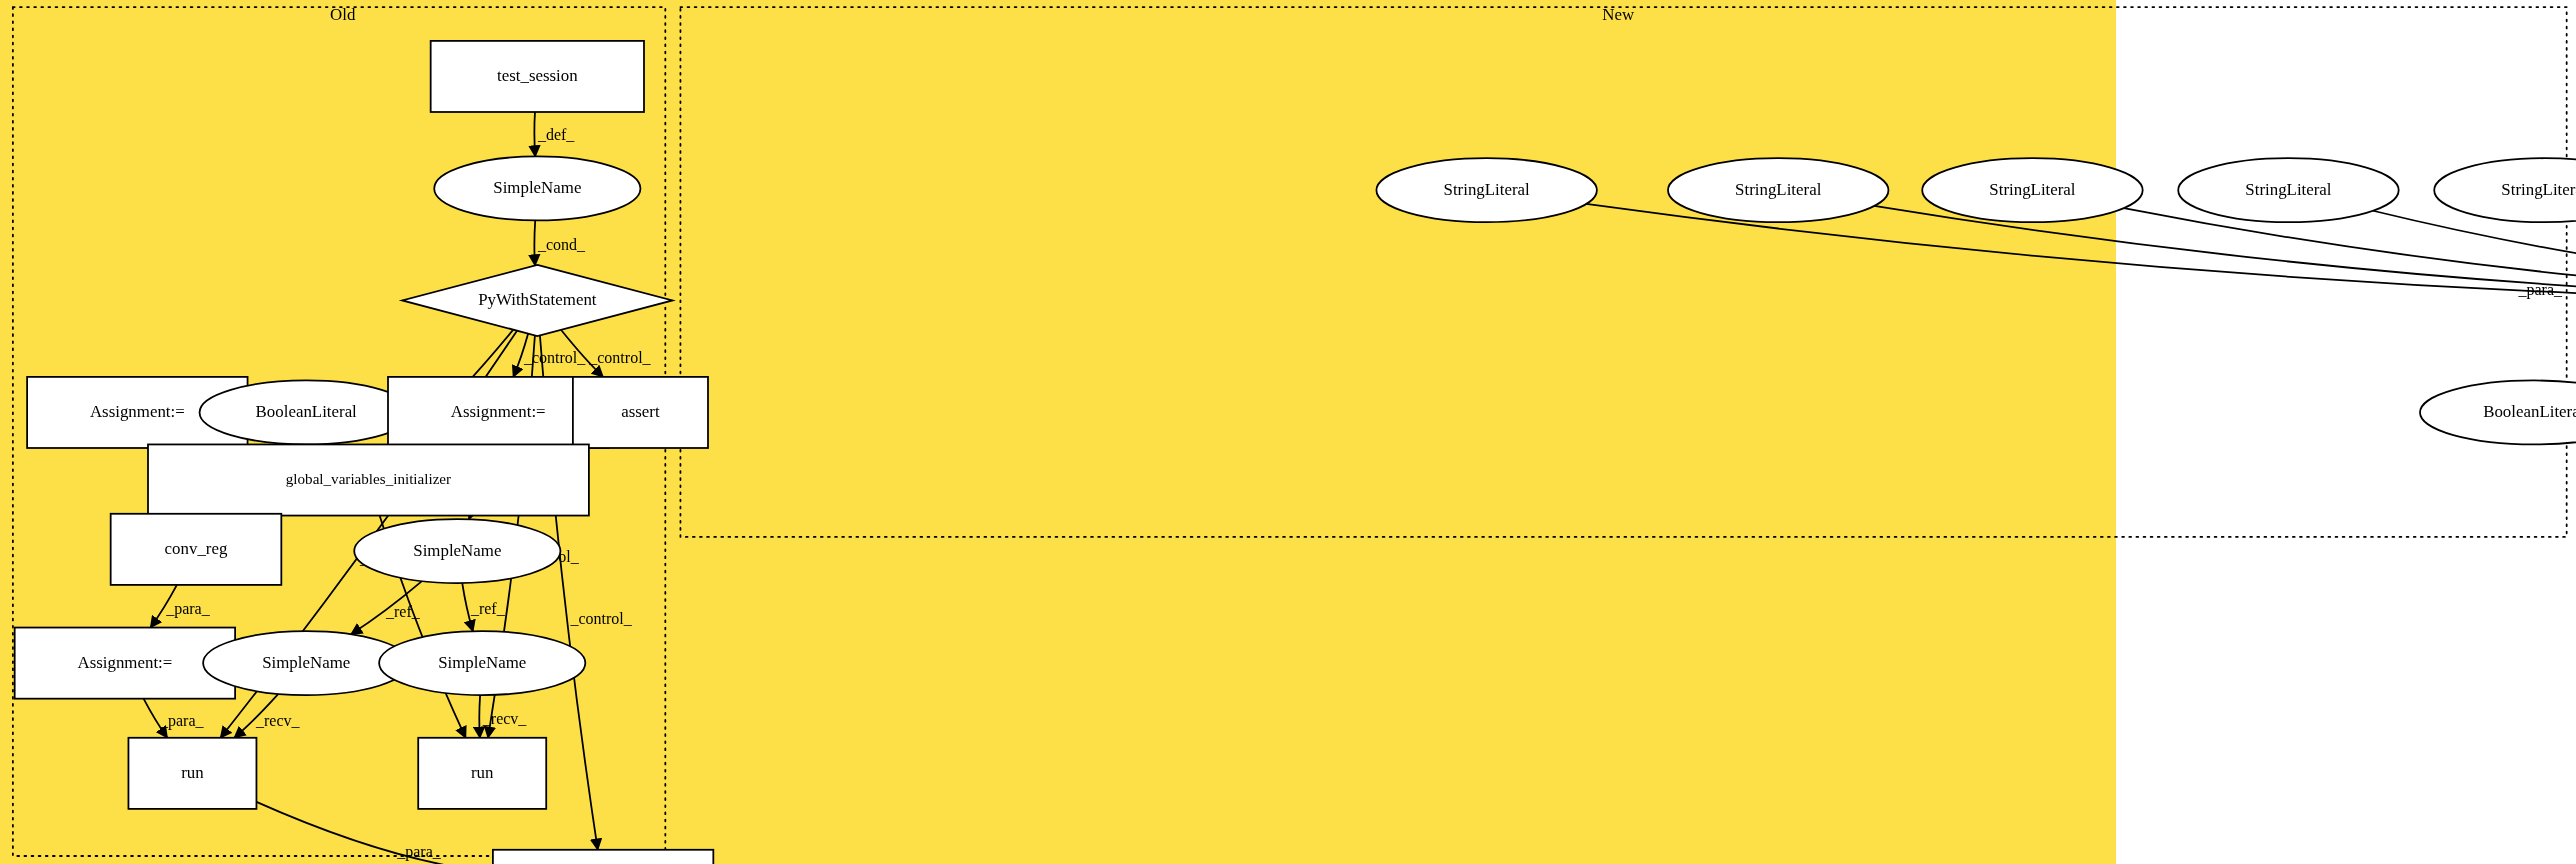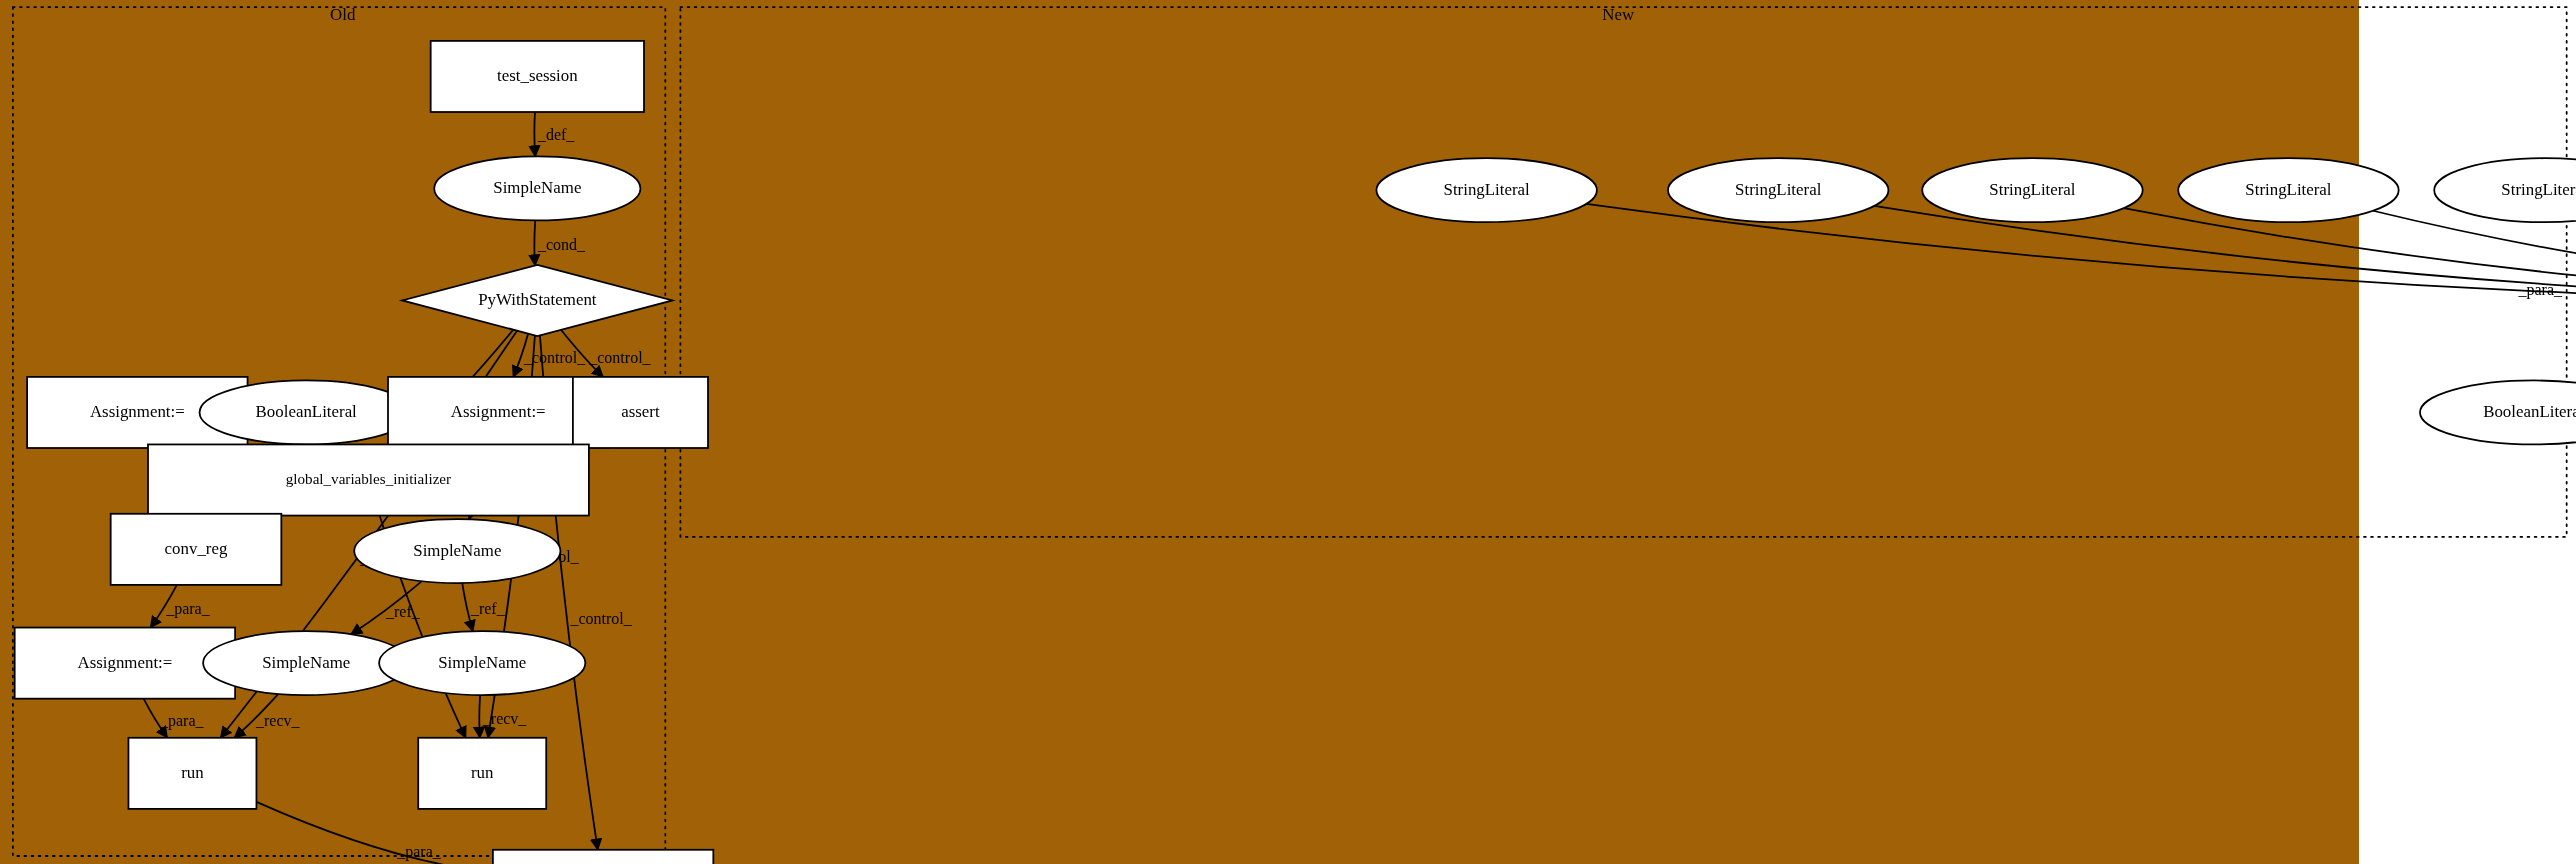--- a/index.html
+++ b/index.html
@@ -1,16 +1,16 @@
 <!DOCTYPE html>
 <html style="font-size:14.2px"><head>
 <meta charset="utf-8">
 <style>
   html,body{margin:0;padding:0;background:#ffffff;}
-  #stage{position:relative;width:2359px;height:864px;background:#a16207;
+  #stage{position:relative;width:2116px;height:864px;background:#fde047;
          font-family:"Liberation Serif", serif;}
   svg{display:block;}
   text{font-family:"Liberation Serif", serif; fill:#000000;}
   .node-shape{fill:#ffffff;stroke:#000000;stroke-width:2;}
   .edge{fill:none;stroke:#000000;stroke-width:2;}
   .cluster{fill:none;stroke:#000000;stroke-width:2;stroke-dasharray:2,6;stroke-linecap:round;}
   .cl-title{font-size:19px;text-anchor:middle;}
   .nd-label{font-size:19px;text-anchor:middle;dominant-baseline:middle;}
   .nd-label.small{font-size:17px;}
   .ed-label{font-size:18px;text-anchor:start;}

